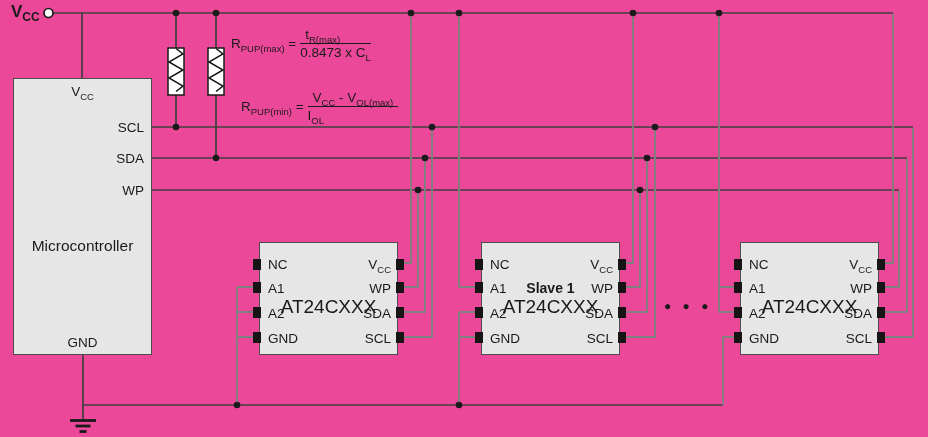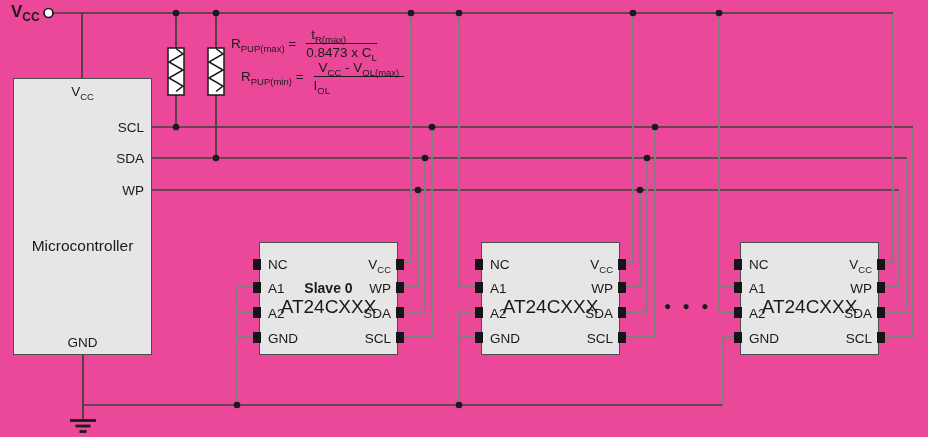--- a/index.html
+++ b/index.html
@@ -11,21 +11,21 @@
   .block{
     position:absolute;background:#e6e6e6;border:1.6px solid #4d4d4d;
     box-sizing:border-box;
   }
   .pin{position:absolute;width:8px;height:11px;background:#151515;}
   .plabel{position:absolute;font-size:13.5px;line-height:15px;white-space:nowrap;}
   .pr{text-align:right;margin-left:28px;}
   sub{font-size:9.5px;line-height:0;}
   .supply-label{position:absolute;left:11px;top:2px;font-size:17px;font-weight:bold;}
   .supply-label sub{font-size:12px;}
-  .formula{position:absolute;display:flex;align-items:center;gap:10px;font-size:13.5px;white-space:nowrap;}
+  .formula{position:absolute;display:flex;align-items:center;gap:4px;font-size:13.5px;white-space:nowrap;}
   .frac{display:inline-block;}
   .frac .num{display:block;padding:0 5px 1px 5px;border-bottom:1.4px solid #1a1a1a;}
   .frac .den{display:block;padding-top:1px;}
   .m-title{position:absolute;left:0;width:100%;text-align:center;font-size:15.5px;line-height:18px;}
   .sname{position:absolute;left:0;width:100%;text-align:center;font-size:14px;font-weight:bold;line-height:16px;}
   .spart{position:absolute;left:0;width:100%;text-align:center;font-size:19px;line-height:17px;}
   .center{left:0;width:100%;text-align:center;}
   .ellipsis{position:absolute;font-size:12px;font-weight:bold;letter-spacing:4px;color:#1a1a1a;white-space:nowrap;}
 </style>
 </head>
@@ -95,21 +95,21 @@
 
   <div class="supply-label">V<sub>CC</sub></div>
 
   <div class="formula" style="left:231px;top:27px;">
     <span>R<sub>PUP(max)</sub> =</span>
     <span class="frac">
       <span class="num">t<sub>R(max)</sub></span>
       <span class="den">0.8473 x C<sub>L</sub></span>
     </span>
   </div>
-  <div class="formula" style="left:241px;top:60px;">
+  <div class="formula" style="left:241px;top:90px;">
     <span>R<sub>PUP(min)</sub> =</span>
     <span class="frac">
       <span class="num">V<sub>CC</sub> - V<sub>OL(max)</sub></span>
       <span class="den">I<sub>OL</sub></span>
     </span>
   </div>
 
   <div class="block" style="left:13px;top:78px;width:139px;height:277px;">
     <span class="plabel center" style="top:5px;">V<sub>CC</sub></span>
     <span class="plabel pr" style="right:7px;top:41px;">SCL</span>
@@ -129,41 +129,41 @@
     <span class="pin" style="right:-7px;top:64px;"></span>
     <span class="pin" style="right:-7px;top:89px;"></span>
     <span class="plabel" style="left:8px;top:14px;">NC</span>
     <span class="plabel" style="left:8px;top:38px;">A1</span>
     <span class="plabel" style="left:8px;top:63px;">A2</span>
     <span class="plabel" style="left:8px;top:88px;">GND</span>
     <span class="plabel pr" style="right:6px;top:14px;">V<sub>CC</sub></span>
     <span class="plabel pr" style="right:6px;top:38px;">WP</span>
     <span class="plabel pr" style="right:6px;top:63px;">SDA</span>
     <span class="plabel pr" style="right:6px;top:88px;">SCL</span>
-    <div class="sname" style="top:37px;">Slave 0</div>
     <div class="spart" style="top:55px;">AT24CXXX</div>
   </div>
 
   <div class="block" style="left:481px;top:242px;width:139px;height:113px;">
     <span class="pin" style="left:-7px;top:16px;"></span>
     <span class="pin" style="left:-7px;top:39px;"></span>
     <span class="pin" style="left:-7px;top:64px;"></span>
     <span class="pin" style="left:-7px;top:89px;"></span>
     <span class="pin" style="right:-7px;top:16px;"></span>
     <span class="pin" style="right:-7px;top:39px;"></span>
     <span class="pin" style="right:-7px;top:64px;"></span>
     <span class="pin" style="right:-7px;top:89px;"></span>
     <span class="plabel" style="left:8px;top:14px;">NC</span>
     <span class="plabel" style="left:8px;top:38px;">A1</span>
     <span class="plabel" style="left:8px;top:63px;">A2</span>
     <span class="plabel" style="left:8px;top:88px;">GND</span>
     <span class="plabel pr" style="right:6px;top:14px;">V<sub>CC</sub></span>
     <span class="plabel pr" style="right:6px;top:38px;">WP</span>
     <span class="plabel pr" style="right:6px;top:63px;">SDA</span>
     <span class="plabel pr" style="right:6px;top:88px;">SCL</span>
+    <div class="sname" style="top:37px;">Slave 1</div>
     <div class="spart" style="top:55px;">AT24CXXX</div>
   </div>
 
   <div class="ellipsis" style="left:664px;top:299px;">● ● ●</div>
 
   <div class="block" style="left:740px;top:242px;width:139px;height:113px;">
     <span class="pin" style="left:-7px;top:16px;"></span>
     <span class="pin" style="left:-7px;top:39px;"></span>
     <span class="pin" style="left:-7px;top:64px;"></span>
     <span class="pin" style="left:-7px;top:89px;"></span>

